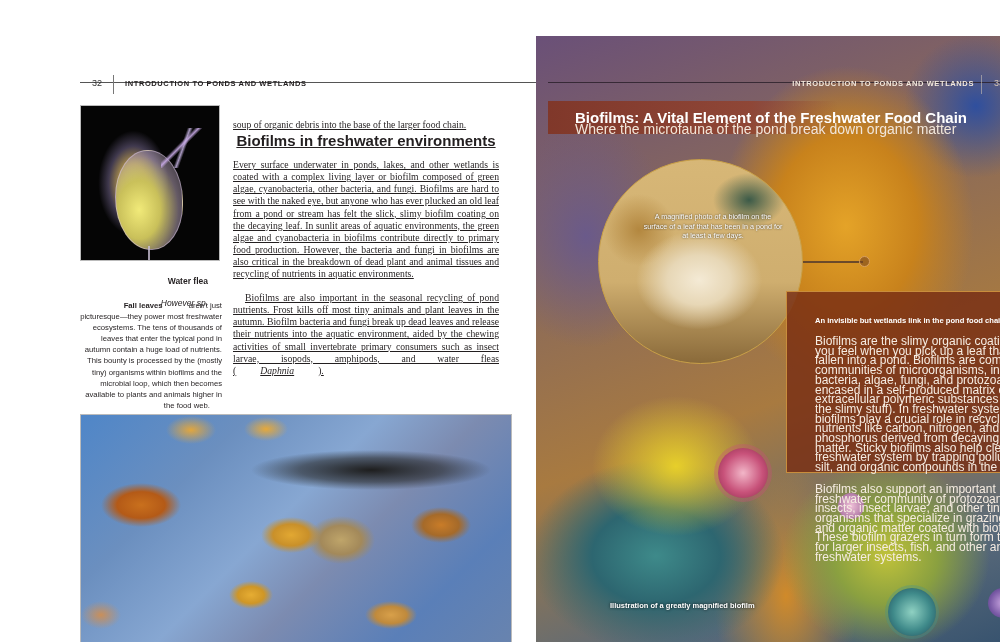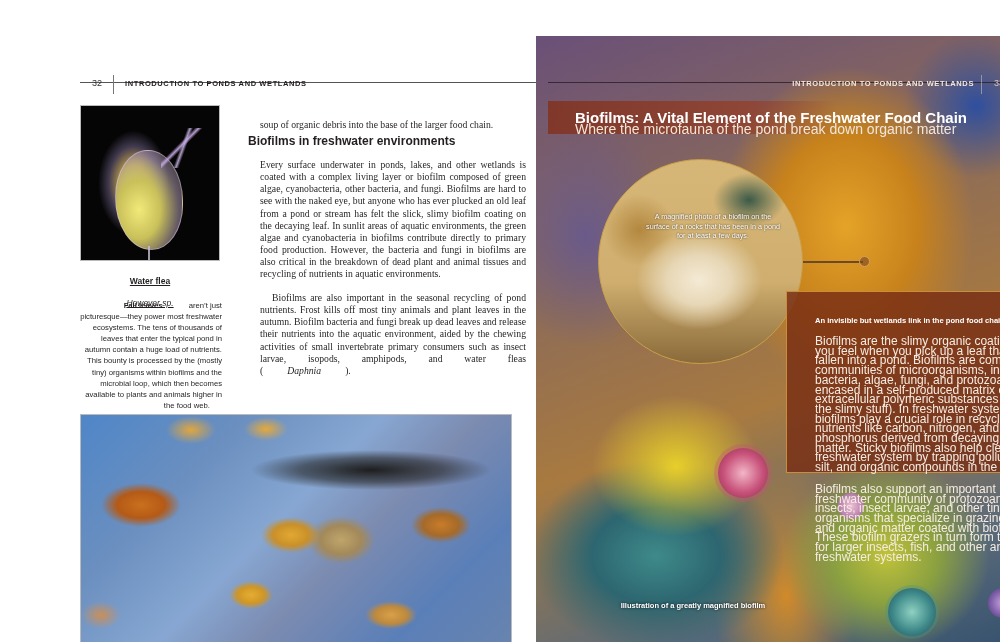--- a/index.html
+++ b/index.html
@@ -16,30 +16,30 @@
   .daphnia-photo { position: absolute; left: 32px; top: 57px; width: 140px; height: 156px; border: 1px solid #bbb; overflow: hidden;
     background: radial-gradient(ellipse 30% 40% at 38% 50%, #d8cf6a 0%, #b89a4a 30%, rgba(90,80,110,0.7) 60%, #050505 85%), #050505; }
   .daphnia-body { position: absolute; left: 22px; top: 32px; width: 68px; height: 100px; border-radius: 48% 52% 46% 54%;
     background: radial-gradient(ellipse at 35% 60%, #f1ea79 0%, #c9c05a 35%, rgba(180,160,180,0.55) 65%, rgba(120,110,140,0.25) 100%);
     border: 1px solid rgba(220,200,230,0.5); }
   .daphnia-antenna { position: absolute; left: 68px; top: 10px; width: 44px; height: 40px;
     background: linear-gradient(135deg, transparent 40%, rgba(200,170,230,0.9) 45%, transparent 50%),
                 linear-gradient(110deg, transparent 45%, rgba(210,190,240,0.8) 50%, transparent 55%); }
   .daphnia-tail { position: absolute; left: 55px; top: 128px; width: 2px; height: 24px; background: rgba(200,190,210,0.8); }
 
-  .daphnia-caption { position: absolute; left: 32px; top: 216px; width: 140px; text-align: center; text-decoration: underline; }
+  .daphnia-caption { position: absolute; left: 32px; top: 216px; width: 140px; text-align: right; }
   .daphnia-caption .title { font-size: 8.5px; font-weight: bold; display: block; }
   .daphnia-caption .sci { font-size: 8.5px; font-style: italic; display: block; margin-top: 2px; }
 
   .sidebar-note { position: absolute; left: 32px; top: 252px; width: 142px; font-size: 7.7px; line-height: 11.1px; color: #231f20; text-align: right; }
   .sidebar-note b { font-weight: bold; }
 
-  .body-col { position: absolute; left: 200px; top: 59px; width: 290px; font-family: "Liberation Serif", serif; font-size: 9.7px; line-height: 12.1px; color: #231f20; }
+  .body-col { position: absolute; left: 173px; top: 59px; width: 290px; font-family: "Liberation Serif", serif; font-size: 9.7px; line-height: 12.1px; color: #231f20; text-decoration: underline; }
   .body-col p { margin-bottom: 4px; text-align: justify; }
-  .body-col h3 { font-family: "Liberation Sans", sans-serif; font-size: 12px; font-weight: bold; margin: 3px 0 4px; }
+  .body-col h3 { font-family: "Liberation Sans", sans-serif; font-size: 15px; font-weight: bold; margin: 3px 0 4px; text-align: center; }
 
   .leaves-photo { position: absolute; left: 32px; top: 366px; width: 432px; height: 244px; border: 1px solid #bbb; overflow: hidden;
     background:
       radial-gradient(ellipse 40px 22px at 60px 90px, #c9701d 0%, #b45a17 60%, transparent 100%),
       radial-gradient(ellipse 30px 18px at 210px 120px, #e2a832 0%, #c9902a 60%, transparent 100%),
       radial-gradient(ellipse 34px 24px at 260px 125px, #bfa56a 0%, #a3895a 60%, transparent 100%),
       radial-gradient(ellipse 22px 14px at 170px 180px, #e6ad33 0%, #cf9626 60%, transparent 100%),
       radial-gradient(ellipse 26px 14px at 310px 200px, #d8a04a 0%, #c08a3c 60%, transparent 100%),
       radial-gradient(ellipse 30px 18px at 360px 110px, #c97c28 0%, #a56a2a 60%, transparent 100%),
       radial-gradient(ellipse 25px 14px at 110px 15px, #e1a63e 0%, transparent 100%),
@@ -80,21 +80,21 @@
 
   .pointer-line { position: absolute; left: 255px; top: 213px; width: 60px; height: 1.5px; background: #6b4a2a; }
   .pointer-dot { position: absolute; left: 311px; top: 208px; width: 11px; height: 11px; border-radius: 50%; border: 1.5px solid #d9a060; background: rgba(120,70,30,0.6); }
 
   .info-box { position: absolute; left: 238px; top: 243px; width: 258px; height: 182px; border: 1px solid #c98d3c;
     background: rgba(120,45,20,0.82); padding: 12px 0 0 16px; color: #f6ece2; }
   .info-box h4 { font-size: 7.6px; font-weight: bold; color: #fff; margin-bottom: 1px; }
   .info-box p { font-size: 12px; line-height: 9.7px; width: 232px; margin-bottom: 9.5px; }
 
   .illustration-caption { position: absolute; left: 50px; top: 541px; width: 190px; color: #fff; text-shadow: 0 0 3px rgba(0,0,0,0.9); }
-  .illustration-caption h4 { font-size: 7.5px; font-weight: bold; margin-bottom: 1px; text-align: center; }
+  .illustration-caption h4 { font-size: 7.5px; font-weight: bold; margin-bottom: 1px; }
   .illustration-caption p { font-size: 7.2px; line-height: 9.6px; }
 
   .microbe { position: absolute; border-radius: 50%; }
   .microbe-pink { left: 170px; top: 400px; width: 50px; height: 50px; background: radial-gradient(circle, #f2b6c8 0%, #c8527a 55%, #8a2a4a 100%); box-shadow: 0 0 0 4px rgba(200,80,120,0.35); }
   .microbe-teal { left: 340px; top: 540px; width: 48px; height: 48px; background: radial-gradient(circle, #8fd1c2 0%, #3f8a8a 55%, #1f4a5a 100%); box-shadow: 0 0 0 3px rgba(70,150,140,0.35); }
   .microbe-purple { left: 440px; top: 540px; width: 30px; height: 30px; background: radial-gradient(circle, #c9a6e0 0%, #7a5aa6 60%, #4a3a7a 100%); }
   .microbe-pink2 { left: 290px; top: 445px; width: 26px; height: 26px; background: radial-gradient(circle, #f0c0d8 0%, #b07aa6 70%, transparent 100%); }
   .microbe-pink3 { left: 405px; top: 610px; width: 36px; height: 36px; background: radial-gradient(circle, #e9a6c8 0%, #9a4a7a 70%, transparent 100%); }
 </style>
 </head>
@@ -137,21 +137,21 @@
     <span class="head-title-right">INTRODUCTION TO PONDS AND WETLANDS</span>
     <span class="folio-rule-right"></span>
     <span class="folio-right">33</span>
   </div>
 
   <div class="feature-banner"></div>
   <div class="feature-title">Biofilms: A Vital Element of the Freshwater Food Chain</div>
   <div class="feature-subtitle">Where the microfauna of the pond break down organic matter</div>
 
   <div class="magnifier">
-    <div class="magnifier-caption">A magnified photo of a biofilm on the surface of a rocks that has been in a pond for at least a few days.</div>
+    <div class="magnifier-caption">A magnified photo of a biofilm on the surface of a leaf that has been in a pond for at least a few days.</div>
   </div>
   <div class="pointer-line"></div>
   <div class="pointer-dot"></div>
 
   <div class="microbe microbe-pink"></div>
   <div class="microbe microbe-pink2"></div>
   <div class="microbe microbe-teal"></div>
   <div class="microbe microbe-purple"></div>
   <div class="microbe microbe-pink3"></div>
 

